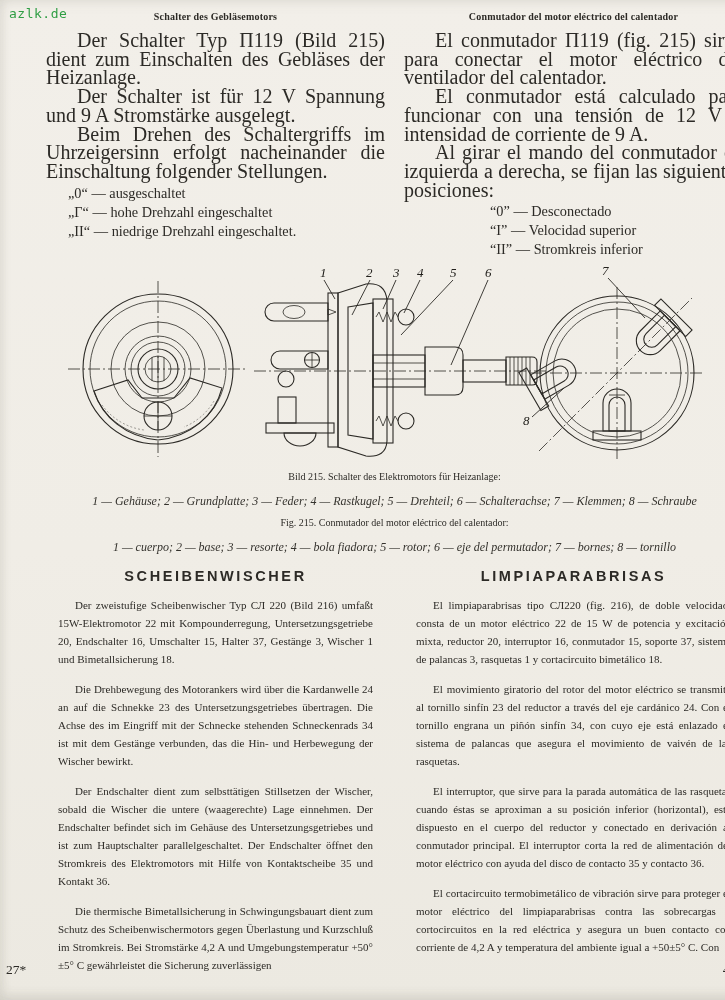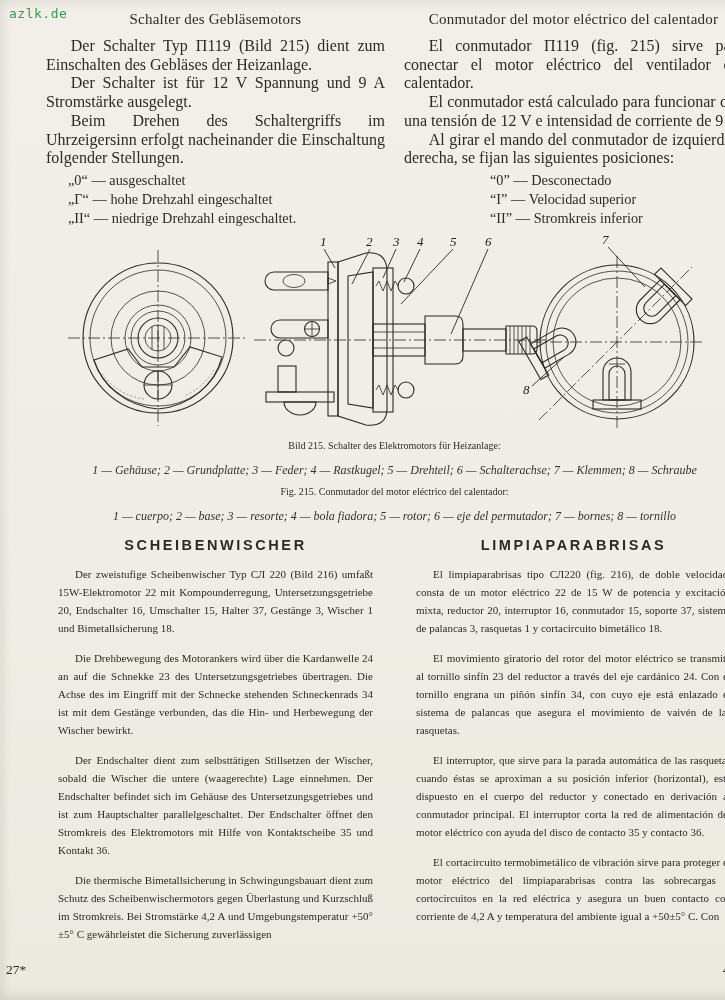--- a/index.html
+++ b/index.html
@@ -6,22 +6,22 @@
   .page{
     position:relative; width:725px; height:1000px; overflow:hidden;
     background:linear-gradient(180deg,#f2efe9 0%,#f0ede6 55%,#ece9e1 100%);
     box-shadow:inset -8px 0 16px rgba(90,85,70,.10), inset 4px 0 10px rgba(90,85,70,.06), inset 0 -5px 12px rgba(90,85,70,.06);
     font-family:"Liberation Serif",serif; color:#2c2a26;padding-left:32px;
   }
   .watermark{position:absolute;top:6px;left:9px;font-family:"DejaVu Sans Mono",monospace;font-size:13px;color:#2f9e44;letter-spacing:.5px;}
   .cols{display:flex;gap:19px;padding:0 14px;position:relative;}
   .col{width:339px;text-align:justify;}
   .cols.top{padding-top:8px;min-height:212px;}
-  h2.colhead{font-size:15px;font-weight:normal;text-align:center;margin:3px 0 9px;letter-spacing:.2px;}
-  .cols.top p{margin:0;text-indent:1.55em;font-size:16px;line-height:18.7px;}
+  h2.colhead{font-size:10px;font-weight:bold;text-align:center;margin:3px 0 9px;letter-spacing:.2px;}
+  .cols.top p{margin:0;text-indent:1.55em;font-size:20px;line-height:18.7px;}
   .positions{margin-top:3px;font-size:14.3px;line-height:19px;}
   .positions .pos{text-indent:0;}
   .pos-de{padding-left:22px;}
   .pos-es{padding-left:86px;}
   figure{margin:0;padding:0;}
   .fig-svg{display:block;}
   figcaption{text-align:center;}
   .cap-title{font-size:10px;line-height:15px;margin-top:2px;}
   .cap-legend{font-size:12px;line-height:13px;margin-top:11px;font-style:italic;color:#34322d;}
   .cap-title.es{margin-top:7px;}

